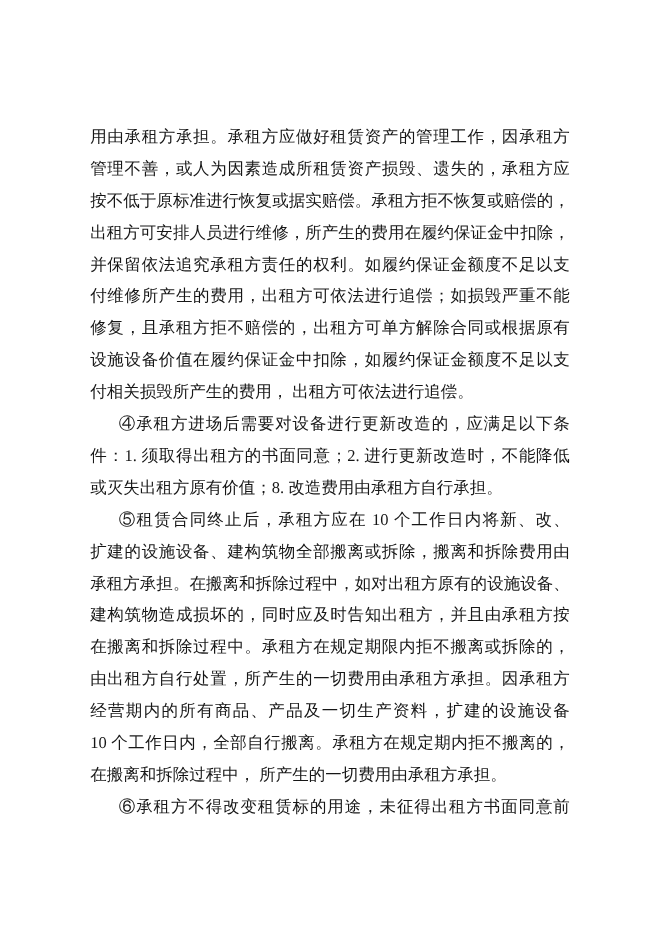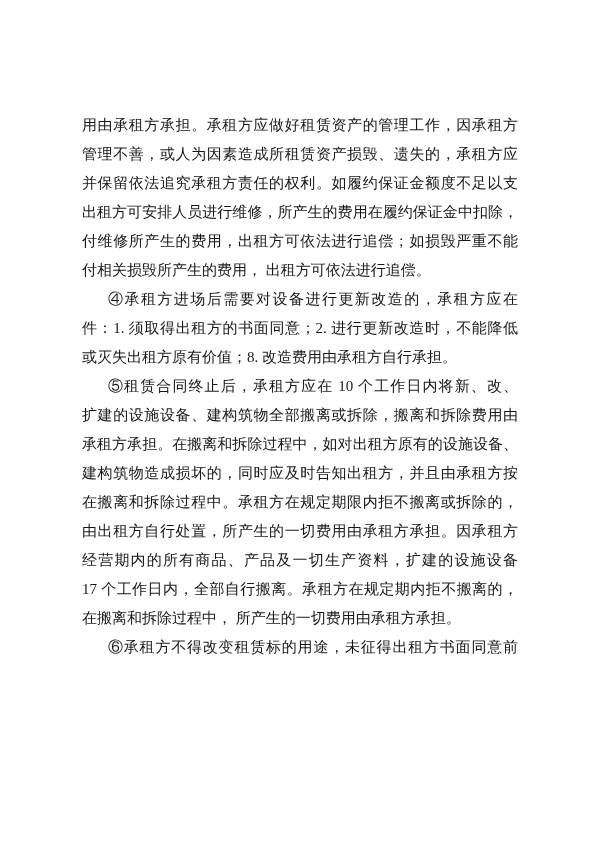--- a/index.html
+++ b/index.html
@@ -39,31 +39,34 @@
     text-indent: 26px;
   }
 </style>
 </head>
 <body>
 
 <div class="page">
   <div class="text-block">
     <div class="ln">用由承租方承担。承租方应做好租赁资产的管理工作，因承租方</div>
     <div class="ln">管理不善，或人为因素造成所租赁资产损毁、遗失的，承租方应</div>
+    <div class="ln">按不低于原标准进行恢复或据实赔偿。承租方拒不恢复或赔偿的，</div>
+    <div class="ln">出租方可安排人员进行维修，所产生的费用在履约保证金中扣除，</div>
     <div class="ln">并保留依法追究承租方责任的权利。如履约保证金额度不足以支</div>
-    <div class="ln">出租方可安排人员进行维修，所产生的费用在履约保证金中扣除，</div>
     <div class="ln">付维修所产生的费用，出租方可依法进行追偿；如损毁严重不能</div>
+    <div class="ln">修复，且承租方拒不赔偿的，出租方可单方解除合同或根据原有</div>
+    <div class="ln">设施设备价值在履约保证金中扣除，如履约保证金额度不足以支</div>
     <div class="ln end">付相关损毁所产生的费用， 出租方可依法进行追偿。</div>
-    <div class="ln ind">④承租方进场后需要对设备进行更新改造的，承租方应在</div>
+    <div class="ln ind">④承租方进场后需要对设备进行更新改造的，应满足以下条</div>
     <div class="ln">件：1. 须取得出租方的书面同意；2. 进行更新改造时，不能降低</div>
     <div class="ln end">或灭失出租方原有价值；8. 改造费用由承租方自行承担。</div>
     <div class="ln ind">⑤租赁合同终止后，承租方应在 10 个工作日内将新、改、</div>
     <div class="ln">扩建的设施设备、建构筑物全部搬离或拆除，搬离和拆除费用由</div>
     <div class="ln">承租方承担。在搬离和拆除过程中，如对出租方原有的设施设备、</div>
     <div class="ln">建构筑物造成损坏的，同时应及时告知出租方，并且由承租方按</div>
     <div class="ln">在搬离和拆除过程中。承租方在规定期限内拒不搬离或拆除的，</div>
     <div class="ln">由出租方自行处置，所产生的一切费用由承租方承担。因承租方</div>
     <div class="ln">经营期内的所有商品、产品及一切生产资料，扩建的设施设备</div>
-    <div class="ln">17 个工作日内，全部自行搬离。承租方在规定期内拒不搬离的，</div>
+    <div class="ln">10 个工作日内，全部自行搬离。承租方在规定期内拒不搬离的，</div>
     <div class="ln end">在搬离和拆除过程中， 所产生的一切费用由承租方承担。</div>
     <div class="ln ind">⑥承租方不得改变租赁标的用途，未征得出租方书面同意前</div>
   </div>
 </div>
 
 </body></html>

